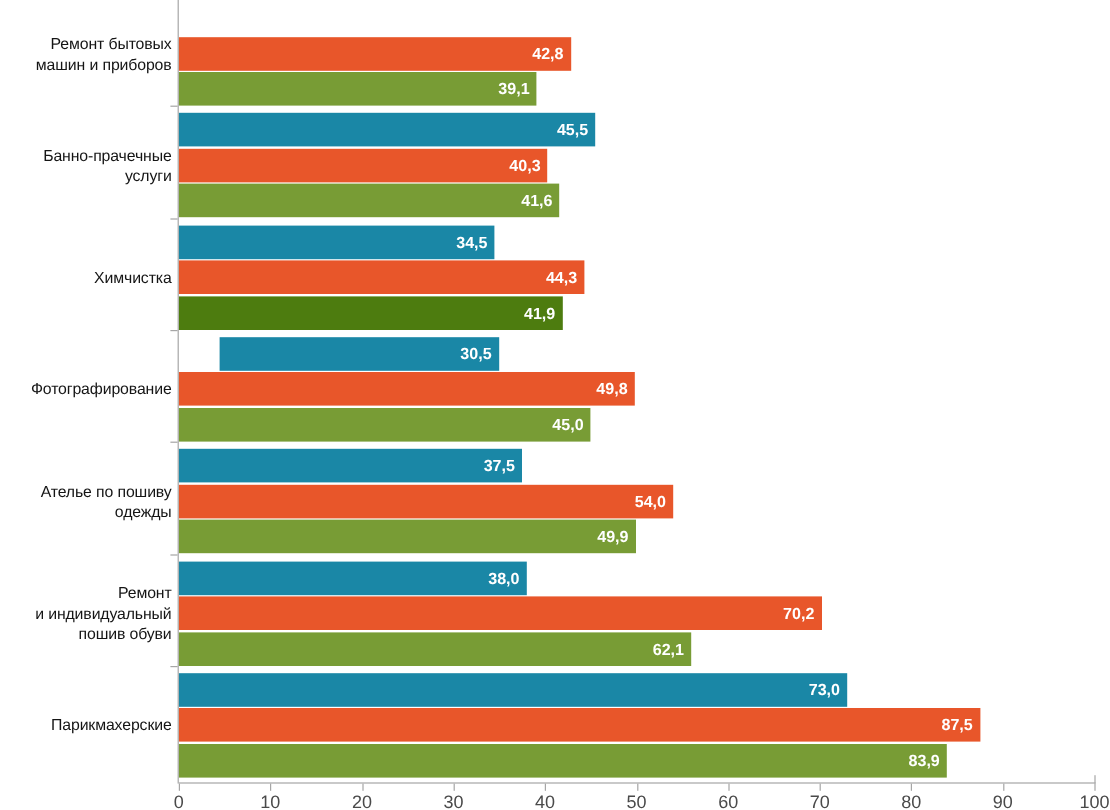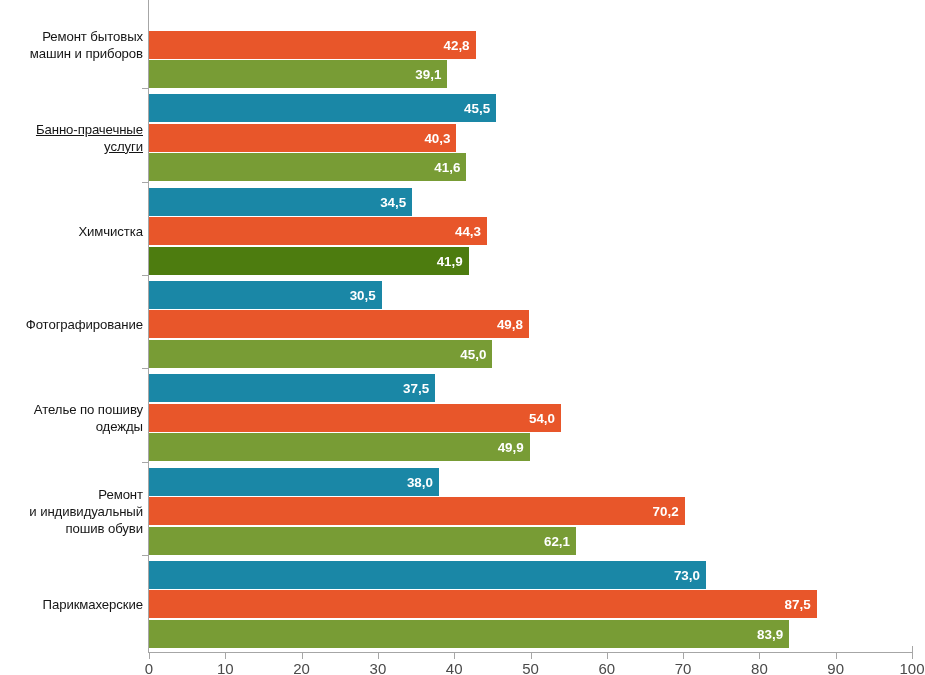--- a/index.html
+++ b/index.html
@@ -132,21 +132,21 @@
   }
 </style>
 </head>
 <body>
 
 <div id="chart-root">
 
   <div class="cat-labels">
       <div class="cat-label" style="top: 44.5px;">Ремонт бытовых
 машин и приборов</div>
-      <div class="cat-label" style="top: 137.8px; text-decoration: underline;">Банно-прачечные
+      <div class="cat-label" style="top: 137.8px;">Банно-прачечные
 услуги</div>
       <div class="cat-label" style="top: 231.1px;">Химчистка</div>
       <div class="cat-label" style="top: 324.4px;">Фотографирование</div>
       <div class="cat-label" style="top: 417.7px;">Ателье по пошиву
 одежды</div>
       <div class="cat-label" style="top: 511px;">Ремонт
 и индивидуальный
 пошив обуви</div>
       <div class="cat-label" style="top: 604.3px;">Парикмахерские</div>
     </div>
@@ -176,21 +176,21 @@
           <span class="bar-value">34,5</span>
         </div>
         <div class="bar" title="Химчистка — 44,3" style="top: 29.5px; width: 338.009px; background: rgb(232, 86, 42);">
           <span class="bar-value">44,3</span>
         </div>
         <div class="bar" title="Химчистка — 41,9" style="top: 59px; width: 319.697px; background: #4d7c0f;">
           <span class="bar-value">41,9</span>
         </div>
       </div>
       <div class="bar-group" style="top: 280.9px; height: 87px;">
-        <div class="bar" title="Фотографирование — 30,5" style="top: 0px; width: 232.715px; background: rgb(26, 135, 166);">
+        <div class="bar" title="Фотографирование — 30,5" style="top: 0px; width: 232.715px; background: rgb(26, 135, 166); margin-left: 34px;">
           <span class="bar-value">30,5</span>
         </div>
         <div class="bar" title="Фотографирование — 49,8" style="top: 29.5px; width: 379.974px; background: rgb(232, 86, 42);">
           <span class="bar-value">49,8</span>
         </div>
         <div class="bar" title="Фотографирование — 45,0" style="top: 59px; width: 343.35px; background: rgb(120, 156, 53);">
           <span class="bar-value">45,0</span>
         </div>
       </div>
       <div class="bar-group" style="top: 374.2px; height: 87px;">

